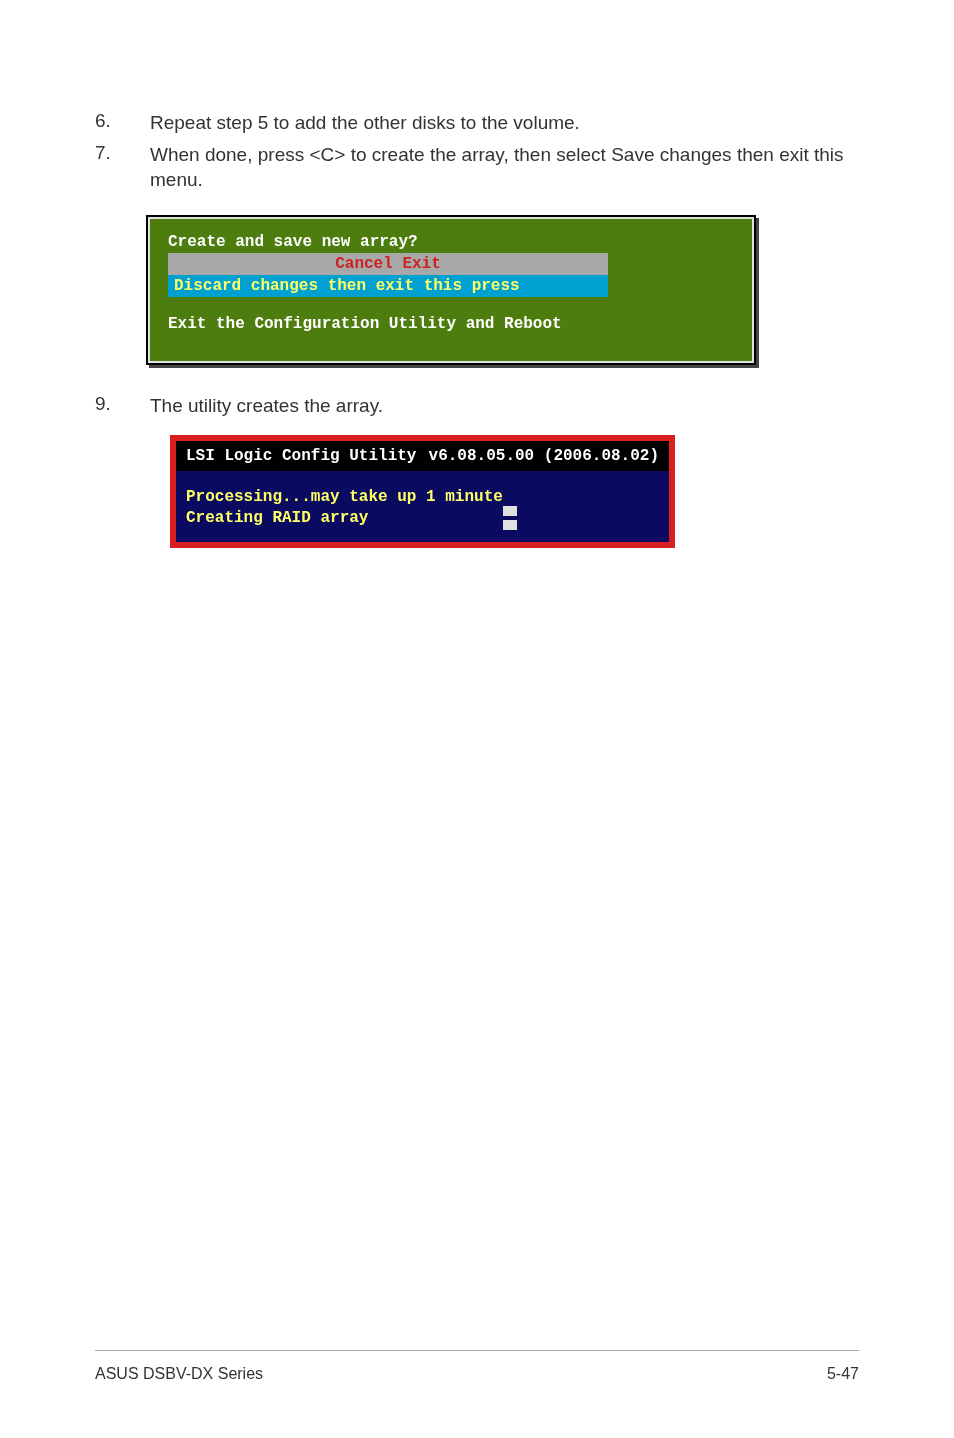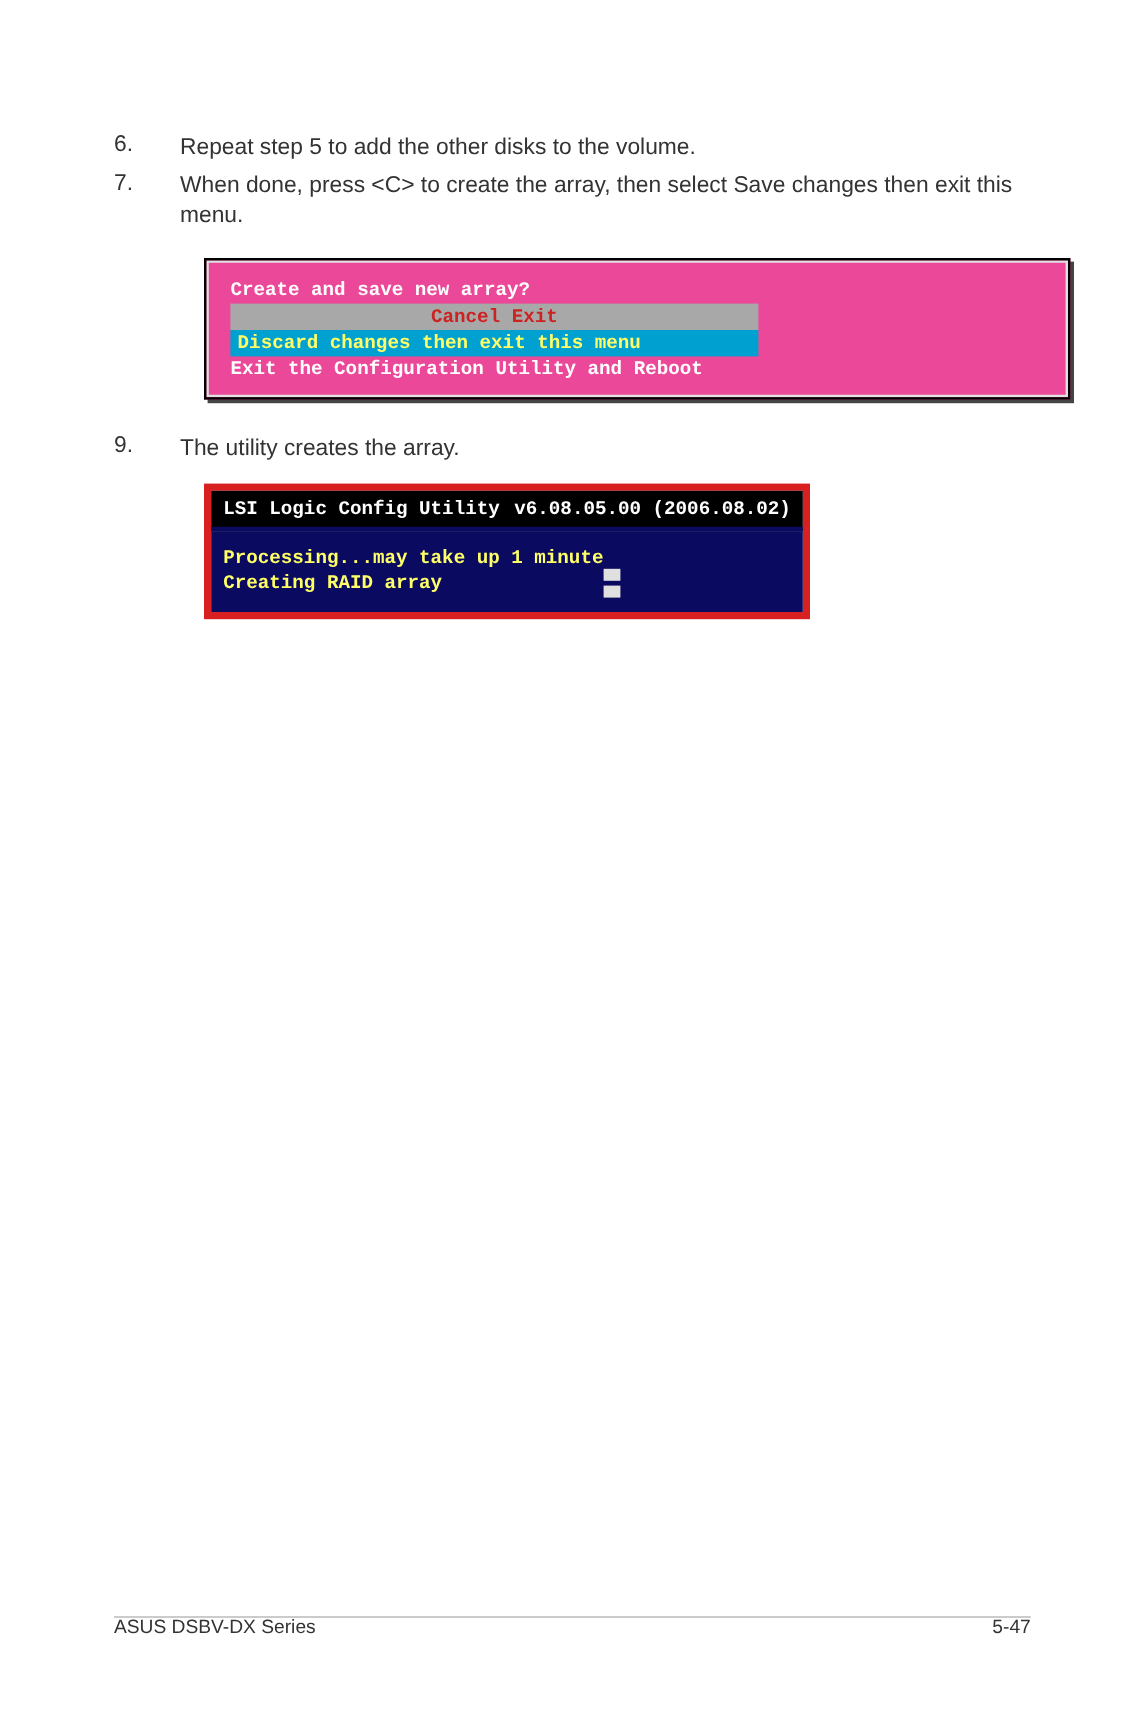--- a/index.html
+++ b/index.html
@@ -22,23 +22,23 @@
     color: #333;
   }
   .list-num {
     width: 55px;
     flex-shrink: 0;
   }
   .list-text {
     line-height: 1.35;
   }
   .bios-block {
-    margin: 22px 0 28px 75px;
-    width: 722px;
-    background: #ec4899;
+    margin: 22px 0 28px 51px;
+    width: 610px;
+    background: #4d7c0f;
     border: 2px solid #000;
     box-shadow: inset 0 0 0 2px #e0e0e0, 3px 3px 0 #444;
     padding: 14px 12px 12px 12px;
     font-family: "Courier New", monospace;
     font-size: 16px;
     font-weight: bold;
     color: #ffffff;
   }
   .bios-heading {
     color: #ffffff;
@@ -56,21 +56,21 @@
     background: #a8a8a8;
     color: #cc2222;
     text-align: center;
   }
   .highlight {
     background: #00a0d0;
     color: #ffff66;
   }
   .bios-footer {
     color: #ffffff;
-    padding: 2px 8px;
+    padding: 18px 8px;
   }
   .util-block {
     margin: 16px 0 0 75px;
     width: 505px;
     border: 6px solid #d82020;
     font-family: "Courier New", monospace;
     font-size: 16px;
     font-weight: bold;
   }
   .util-header {
@@ -97,25 +97,25 @@
     flex-direction: column;
     gap: 4px;
   }
   .cursor {
     width: 14px;
     height: 10px;
     background: #e0e0e0;
   }
   .page-footer {
     position: absolute;
-    bottom: 72px;
+    bottom: 55px;
     left: 95px;
     right: 95px;
     border-top: 1px solid #aaa;
-    padding-top: 0;
+    padding-top: 14px;
     display: flex;
     justify-content: space-between;
     font-size: 16px;
     color: #333;
   }
 </style>
 </head>
 <body>
 
 <div class="list-item">
@@ -125,21 +125,21 @@
 
 <div class="list-item">
   <div class="list-num">7.</div>
   <div class="list-text">When done, press &lt;C&gt; to create the array, then select Save changes then exit this menu.</div>
 </div>
 
 <div class="bios-block">
   <div class="bios-heading">Create and save new array?</div>
   <div class="menu-box">
     <div class="menu-item selected">Cancel Exit</div>
-    <div class="menu-item highlight">Discard changes then exit this menu</div>
+    <div class="menu-item highlight">Discard changes then exit this press</div>
   </div>
   <div class="bios-footer">Exit the Configuration Utility and Reboot</div>
 </div>
 
 <div class="list-item">
   <div class="list-num">9.</div>
   <div class="list-text">The utility creates the array.</div>
 </div>
 
 <div class="util-block">

